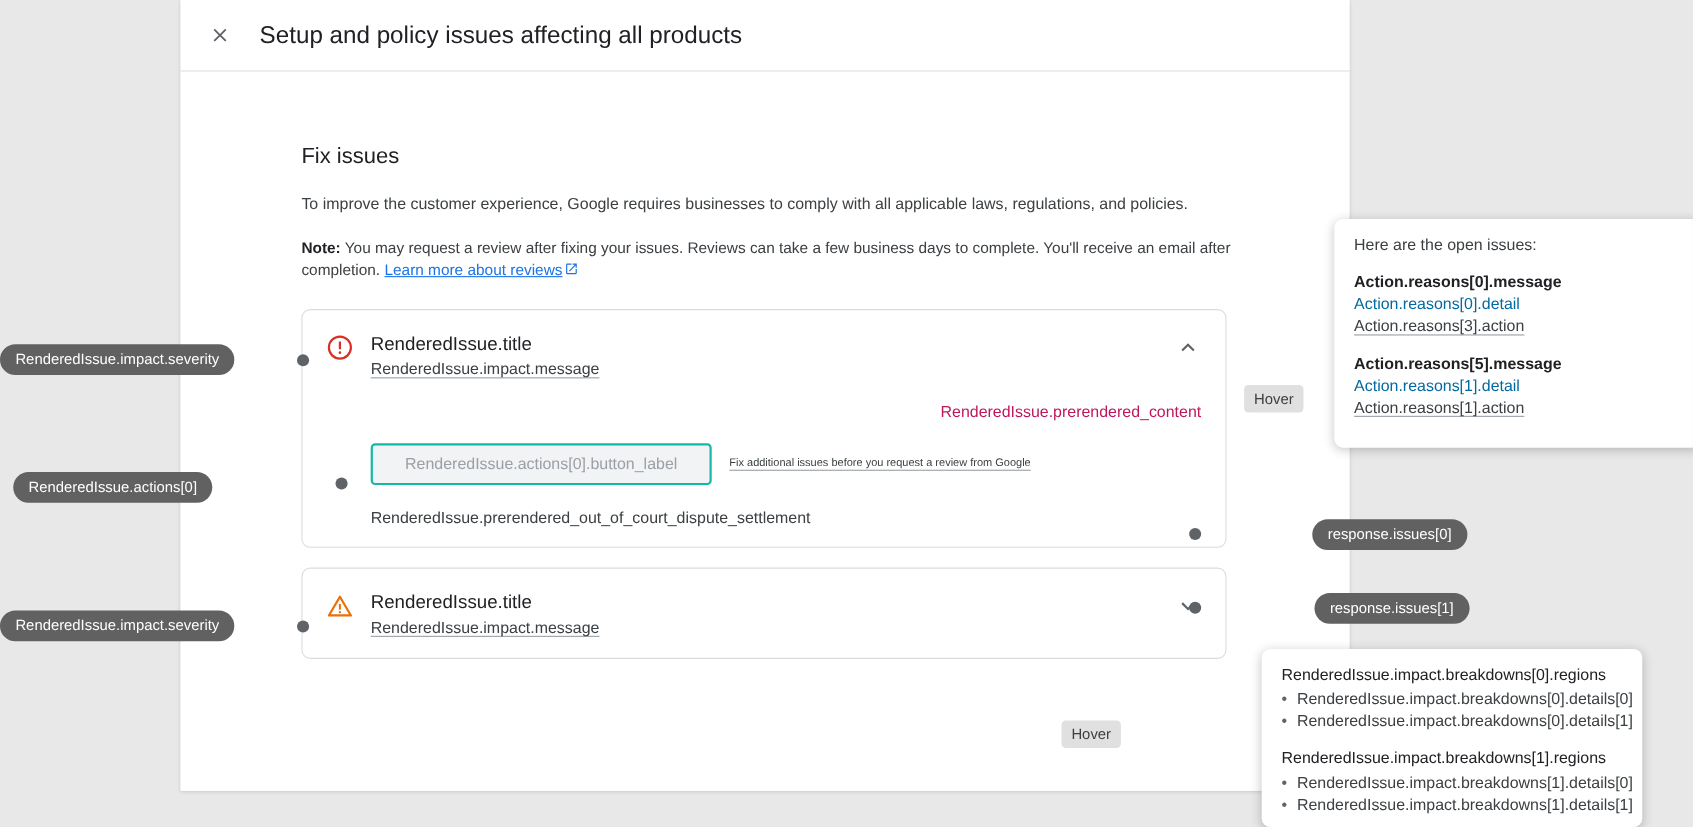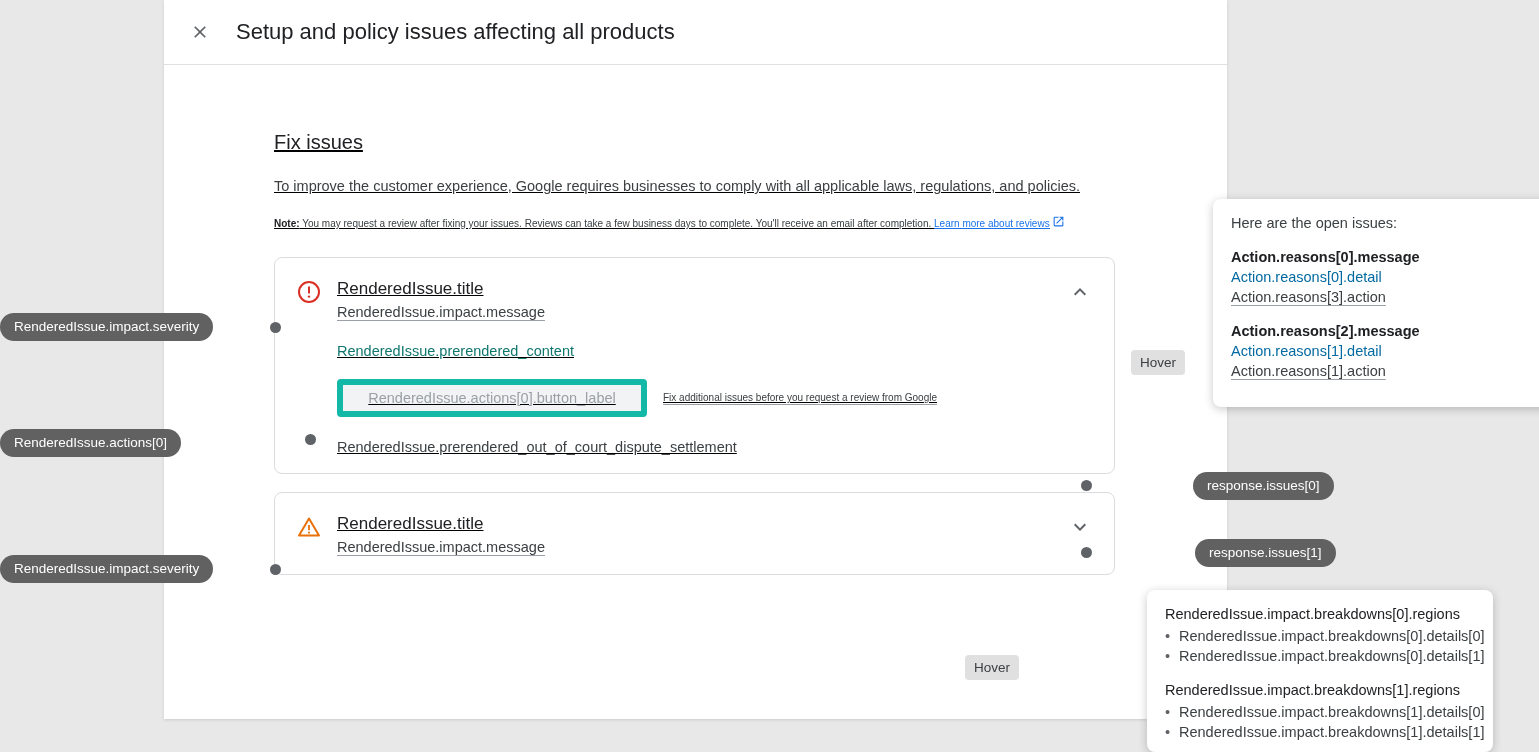--- a/index.html
+++ b/index.html
@@ -47,37 +47,36 @@
   .dialog-title {
     font-size: 22px;
     color: #202124;
     margin-left: 16px;
     font-weight: 400;
     white-space: nowrap;
   }
 
   .dialog-body {
     padding: 66px 0 0 110px;
-    text-decoration: underline;
   }
   .fix-title {
     font-size: 20px;
     color: #202124;
     margin: 0 0 22px 0;
     font-weight: 400;
   }
   .intro {
     font-size: 14.5px;
     color: #3c4043;
     margin: 0 0 18px 0;
     line-height: 1.45;
     max-width: 845px;
   }
   .note {
-    font-size: 10px;
+    font-size: 14px;
     color: #3c4043;
     line-height: 1.45;
     max-width: 845px;
     margin: 0 0 24px 0;
   }
   .note b { color: #202124; }
   .link {
     color: #1a73e8;
     text-decoration: underline;
     cursor: pointer;
@@ -132,32 +131,33 @@
     color: #5f6368;
     cursor: pointer;
     margin-top: 2px;
   }
   .issue-content {
     margin-left: 40px;
     margin-top: 22px;
   }
   .prerendered {
     font-size: 14.5px;
-    color: #0f766e;
+    color: #be185d;
+    text-align: right;
   }
   .action-row {
     display: flex;
     align-items: center;
     margin-top: 20px;
   }
   .action-btn {
     box-sizing: border-box;
     min-width: 310px;
     height: 38px;
-    border: 6px solid #14b8a6;
+    border: 2px solid #14b8a6;
     border-radius: 4px;
     background: #f1f3f4;
     color: #9aa0a6;
     font-size: 14.5px;
     display: flex;
     align-items: center;
     justify-content: center;
     padding: 0 16px;
     cursor: pointer;
   }
@@ -357,21 +357,21 @@
               </svg>
           </div>
         </div>
       </div>
     </div>
   </div>
 
   <div class="pill" style="left:0; top:313px;">RenderedIssue.impact.severity</div>
   <div class="dot" style="left:270px; top:322px;"></div>
 
-  <div class="pill" style="left:0; top:429px;">RenderedIssue.actions[0]</div>
+  <div class="pill" style="left:12px; top:429px;">RenderedIssue.actions[0]</div>
   <div class="dot" style="left:305px; top:434px;"></div>
 
   <div class="pill" style="left:0; top:555px;">RenderedIssue.impact.severity</div>
   <div class="dot" style="left:270px; top:564px;"></div>
 
   <div class="pill" style="left:1193px; top:472px;">response.issues[0]</div>
   <div class="dot" style="left:1081px; top:480px;"></div>
 
   <div class="pill" style="left:1195px; top:539px;text-align:right;">response.issues[1]</div>
   <div class="dot" style="left:1081px; top:547px;"></div>
@@ -380,21 +380,21 @@
   <div class="hover-chip" style="left:965px; top:655px;">Hover</div>
 
   <div class="tooltip" style="left:1197px; top:199px; width:342px; height:208px;">
     <div class="tt-lead">Here are the open issues:</div>
     <div class="tt-group">
       <div class="tt-msg">Action.reasons[0].message</div>
       <div class="tt-detail">Action.reasons[0].detail</div>
       <div class="tt-action">Action.reasons[3].action</div>
     </div>
     <div class="tt-group">
-      <div class="tt-msg">Action.reasons[2].message</div>
+      <div class="tt-msg">Action.reasons[5].message</div>
       <div class="tt-detail">Action.reasons[1].detail</div>
       <div class="tt-action">Action.reasons[1].action</div>
     </div>
   </div>
 
   <div class="tooltip" style="left:1131px; top:590px; width:346px; height:162px;">
     <div class="tt-group">
       <div class="tt-region">RenderedIssue.impact.breakdowns[0].regions</div>
       <div class="tt-li">RenderedIssue.impact.breakdowns[0].details[0]</div>
       <div class="tt-li">RenderedIssue.impact.breakdowns[0].details[1]</div>

